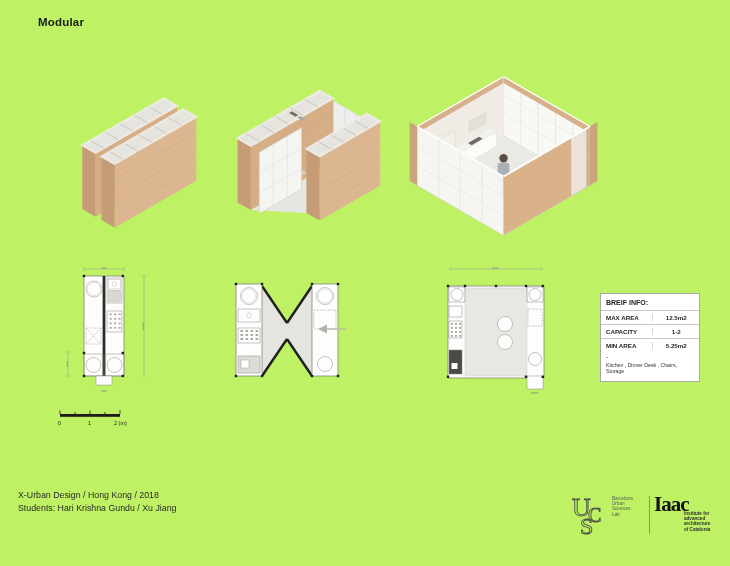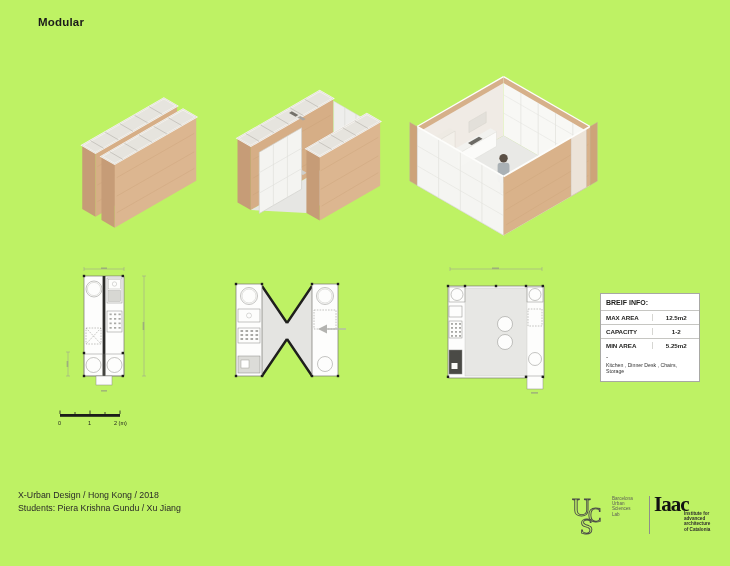--- a/index.html
+++ b/index.html
@@ -321,21 +321,21 @@
     <div class="brow">
       <div class="lbl">MIN AREA</div>
       <div class="val">5.25m2</div>
     </div>
     <div class="bnote-dash">-</div>
     <div class="bnote">Kitchen , Dinner Desk , Chairs, Storage</div>
   </div>
 
   <div class="abs credits">
     <div>X-Urban Design / Hong Kong / 2018</div>
-    <div>Students: Piera Krishna Gundu / Xu Jiang</div>
+    <div>Students: Hari Krishna Gundu / Xu Jiang</div>
   </div>
 
   <svg class="abs" style="left:568px;top:492px" width="42" height="44" viewBox="0 0 42 44">
     <g font-family="Liberation Serif, serif" fill="none" stroke="#4a4a48" stroke-width="0.9">
       <text x="4" y="24" font-size="26">U</text>
       <text x="20" y="30" font-size="20">C</text>
       <text x="12" y="42" font-size="24">S</text>
     </g>
   </svg>
   <div class="abs ucs-text">

